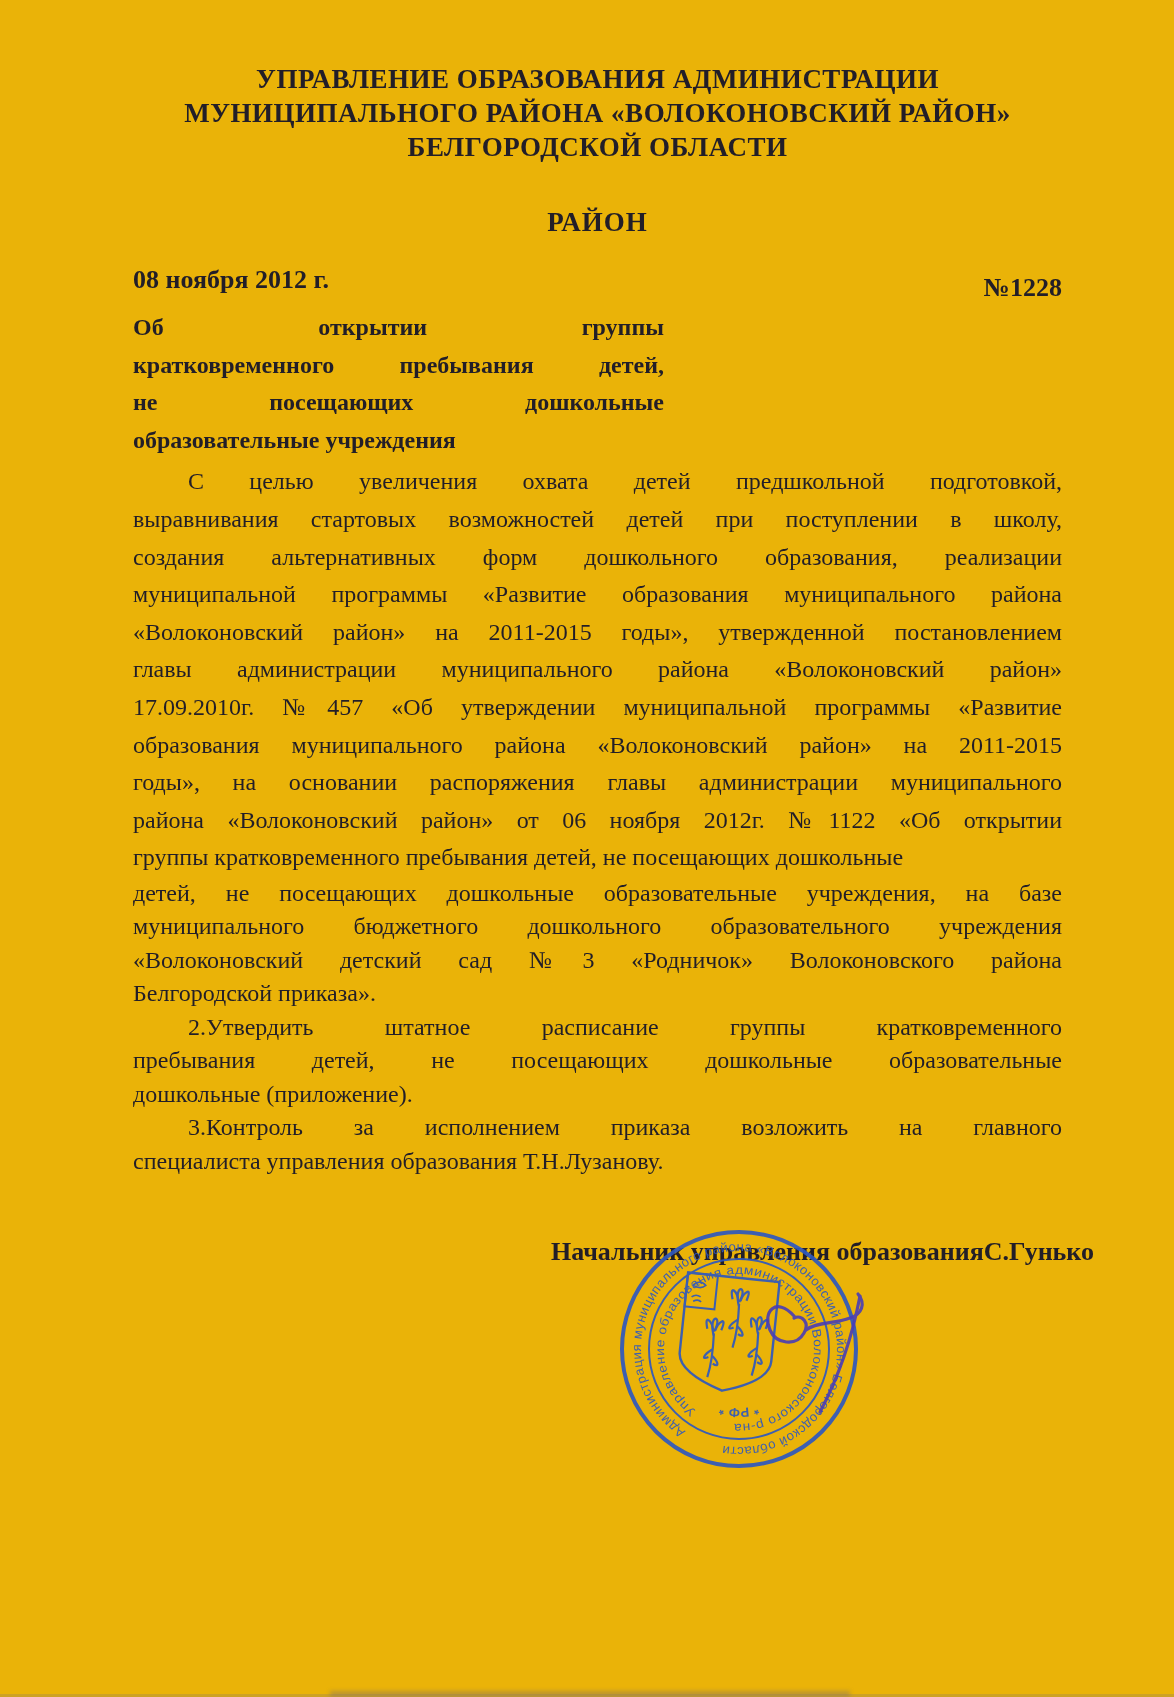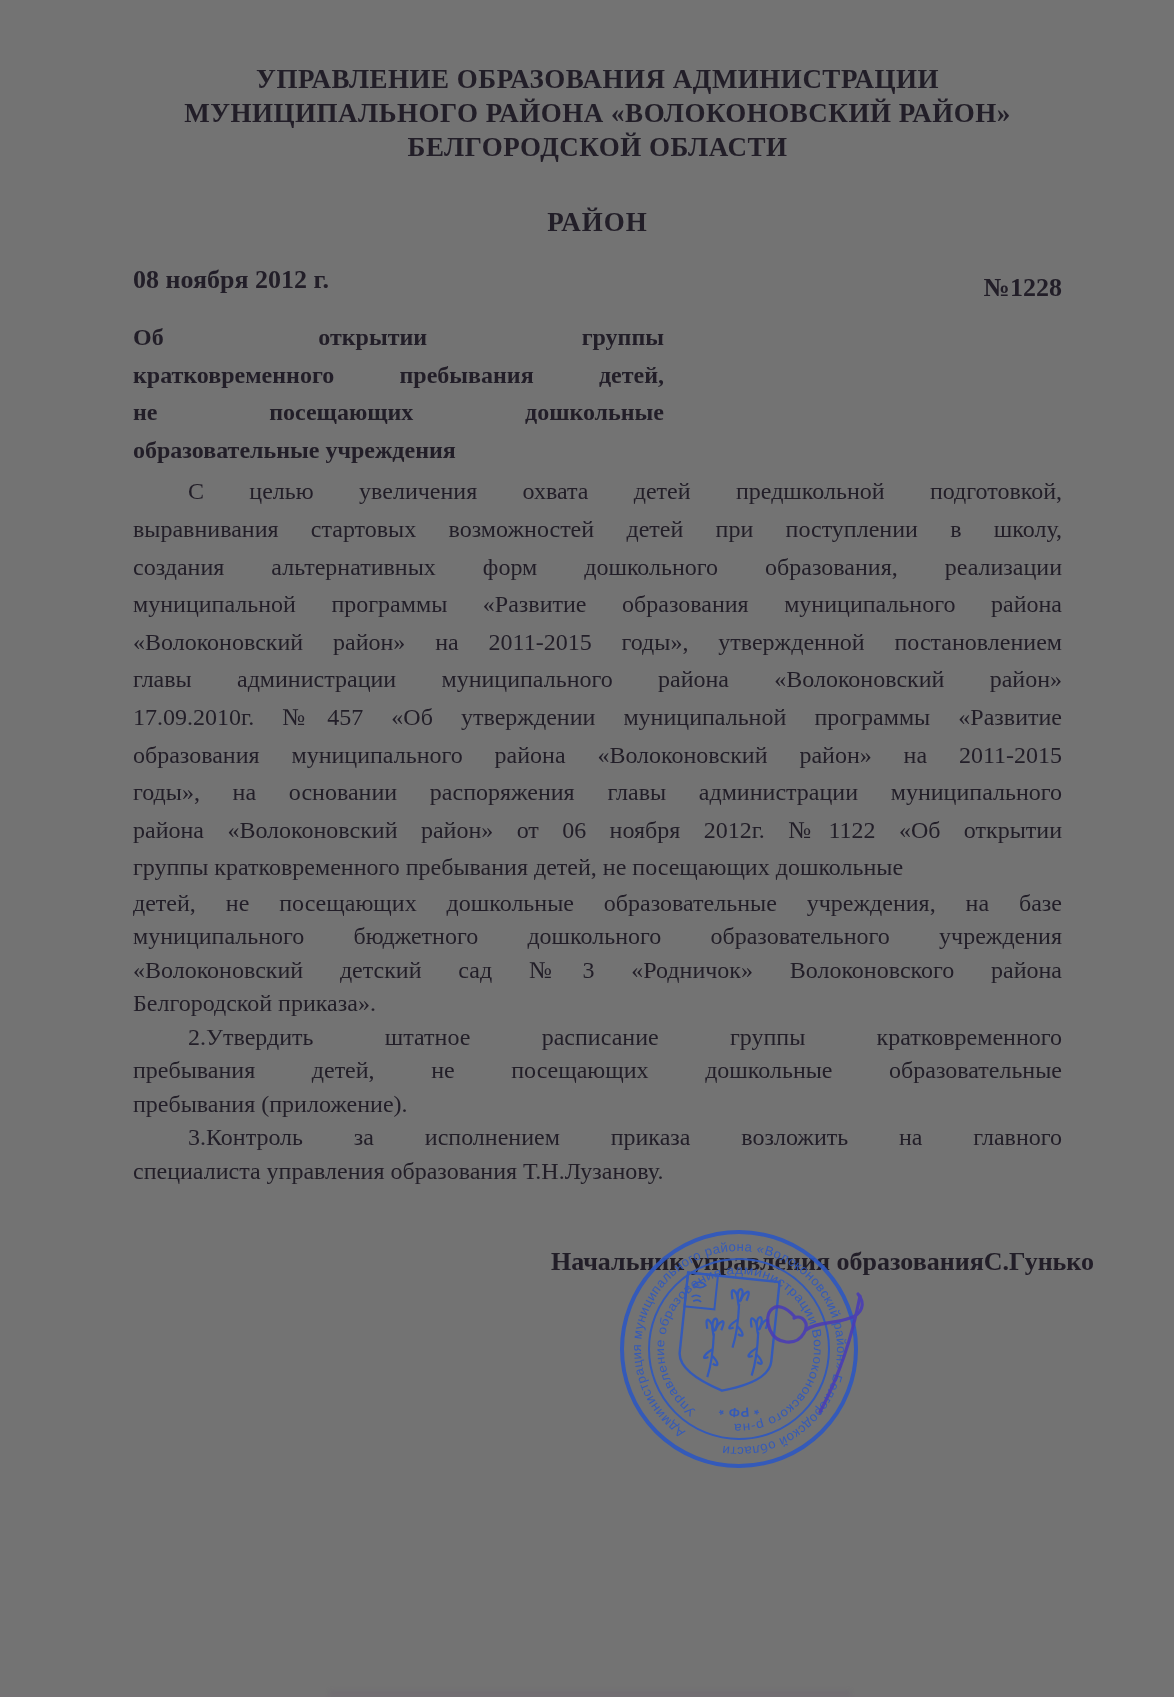--- a/index.html
+++ b/index.html
@@ -1,30 +1,30 @@
 <!DOCTYPE html>
 <html><head>
 <meta charset="utf-8">
 <style>
   html,body{margin:0;padding:0;background:#d8d0d4;}
   .page{
     position:relative;
     width:1174px;height:1697px;
     margin:0 auto;
-    background:#737373;
+    background:#eab308;
     color:#221e28;
     font-family:"Liberation Serif","DejaVu Serif",serif;
     overflow:hidden;
   }
   .content{padding:62px 112px 0 133px;}
   .org{font-weight:bold;font-size:27px;line-height:34px;text-align:center;letter-spacing:.5px;}
   .doctype{margin-top:41px;font-weight:bold;font-size:27px;line-height:34px;text-align:center;letter-spacing:1px;}
   .meta{margin-top:24px;display:flex;justify-content:space-between;font-weight:bold;font-size:26px;line-height:34px;gap:39px;}
   .meta .num{padding-top:8px;}
-  .subject{margin-top:14px;width:531px;font-weight:bold;font-size:24px;line-height:37.6px;}
+  .subject{margin-top:4px;width:531px;font-weight:bold;font-size:24px;line-height:37.6px;}
   .para{font-size:24px;}
   .preamble{margin-top:4px;line-height:37.6px;}
   .item{line-height:33.5px;}
   .jline{text-align:justify;text-align-last:justify;}
   .jline.last{text-align-last:left;}
   .para .jline.first{padding-left:55px;}
   .b{font-weight:bold;}
   .sign{margin-top:57px;display:flex;justify-content:flex-end;align-items:flex-start;font-weight:bold;font-size:26px;line-height:34px;}
   .sign .name{margin-right:-32px;}
   .stamp{position:absolute;left:612px;top:1221px;width:250px;height:250px;opacity:.92;}
@@ -76,21 +76,21 @@
 
     <div class="para item">
         <div class="jline">детей, не посещающих дошкольные образовательные учреждения, на базе</div>
         <div class="jline">муниципального бюджетного дошкольного образовательного учреждения</div>
         <div class="jline">«Волоконовский детский сад №3 «Родничок» Волоконовского района</div>
         <div class="jline last">Белгородской приказа».</div>
       </div>
     <div class="para item">
         <div class="jline first">2.Утвердить штатное расписание группы кратковременного</div>
         <div class="jline">пребывания детей, не посещающих дошкольные образовательные</div>
-        <div class="jline last">пребывания (приложение).</div>
+        <div class="jline last">дошкольные (приложение).</div>
       </div>
     <div class="para item">
         <div class="jline first">3.Контроль за исполнением приказа возложить на главного</div>
         <div class="jline last">специалиста управления образования Т.Н.Лузанову.</div>
       </div>
 
     <div class="sign">
       <span>Начальник управления образования</span>
       <span class="name">С.Гунько</span>
     </div>

